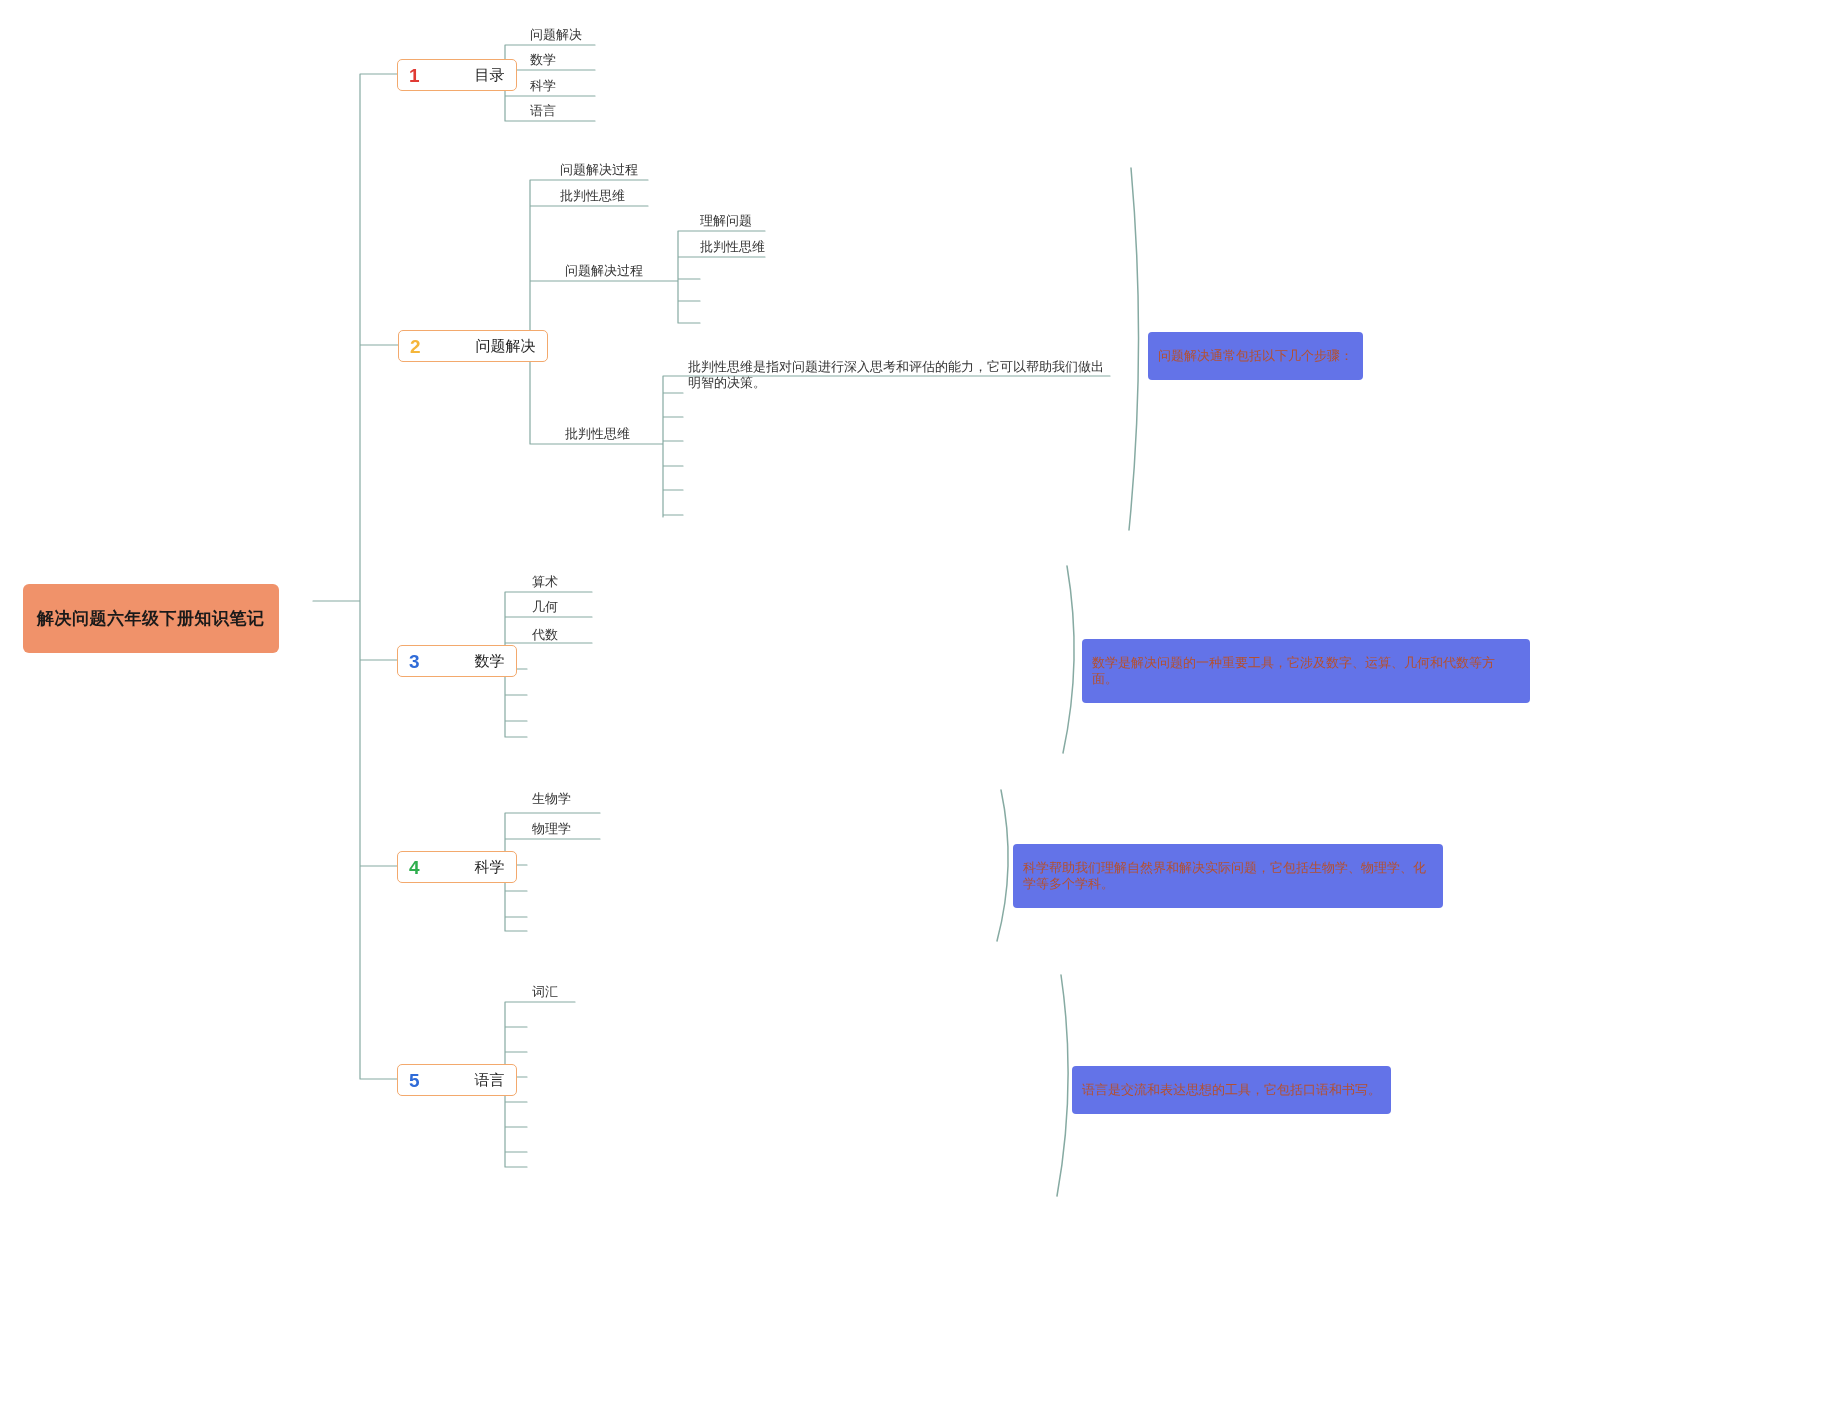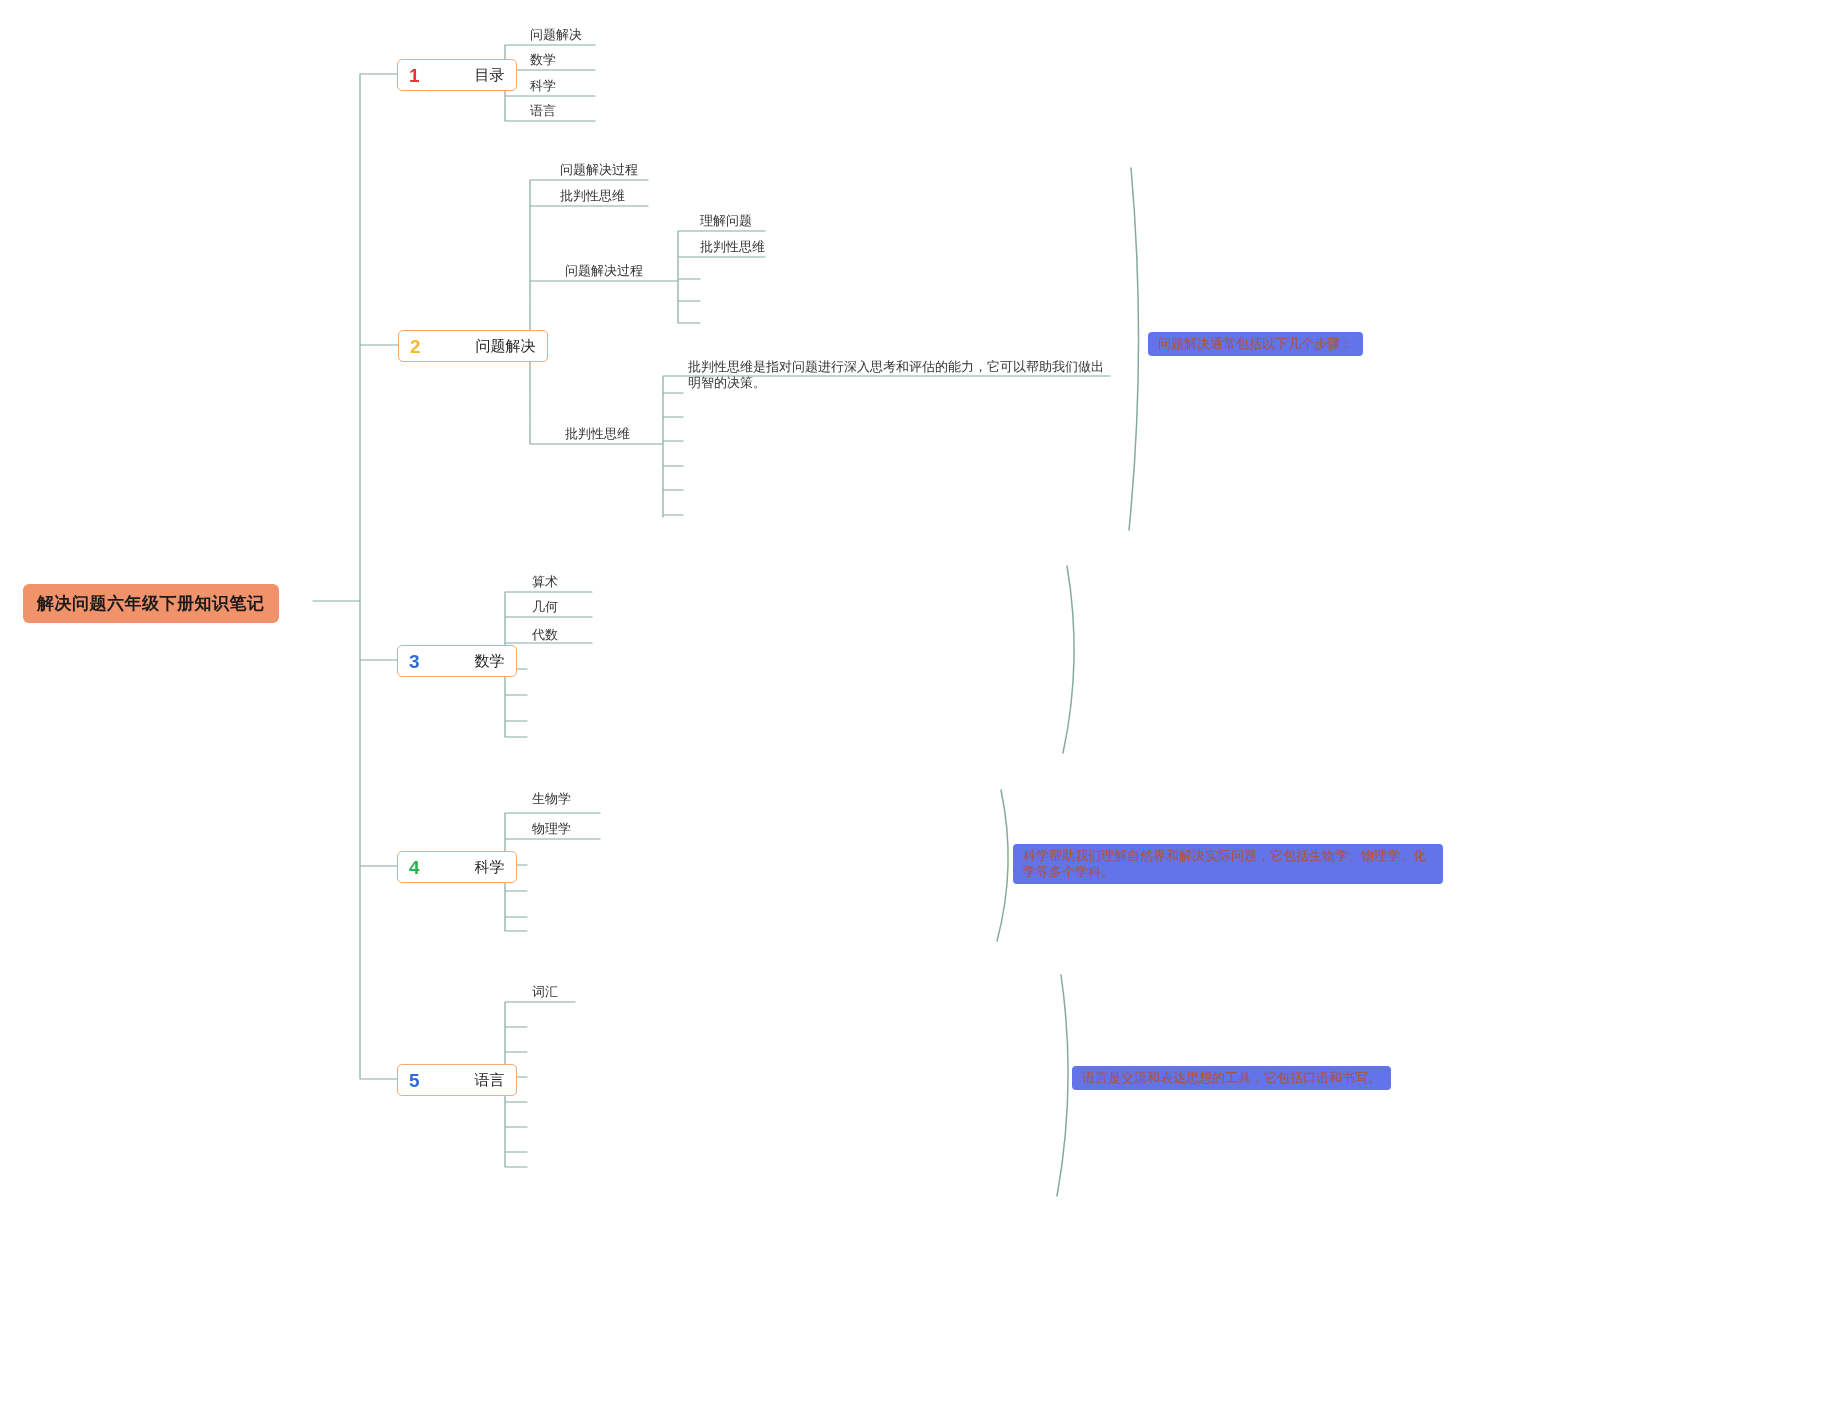--- a/index.html
+++ b/index.html
@@ -4,21 +4,21 @@
 <style>
   html,body{margin:0;padding:0;background:#fff;}
   body{font-family:"Liberation Sans","DejaVu Sans",sans-serif;}
   #canvas{position:relative;width:1840px;height:1410px;background:#ffffff;overflow:hidden;}
   svg.wires{position:absolute;left:0;top:0;width:1840px;height:1410px;pointer-events:none;}
 
   .root-node{
     position:absolute;left:23px;top:584px;
     background:#f0926a;color:#1a1a1a;
     font-size:17px;font-weight:bold;
-    padding:8px 14px;border-radius:6px;
+    padding:23px 14px;border-radius:6px;
     white-space:nowrap;letter-spacing:.5px;
   }
   .branch{
     position:absolute;display:flex;align-items:center;gap:7px;
     padding:2px 11px;background:#fff;
     border:1.6px solid #f3a96d;border-radius:5px;
     white-space:nowrap;height:26px;box-sizing:content-box;
   }
   .branch .num{font-size:19px;font-weight:bold;line-height:1;}
   .branch .blabel{font-size:15px;color:#1f1f1f;margin-left:48px;}
@@ -29,21 +29,21 @@
   .num5{color:#2f6bd8;}
 
   .leaf{
     position:absolute;font-size:13px;color:#333;
     white-space:nowrap;line-height:16px;
   }
   .note{white-space:normal;line-height:16px;margin-top:17px;}
 
   .callout{
     position:absolute;background:#6373e8;color:#b5502e;
-    font-size:13px;line-height:16px;padding:4px 10px;
+    font-size:13px;line-height:16px;padding:16px 10px;
     border-radius:4px;box-sizing:border-box;
   }
 </style>
 </head>
 <body>
 
 <div id="canvas">
 
   <svg class="wires" viewBox="0 0 1840 1410" xmlns="http://www.w3.org/2000/svg" fill="none" stroke="#86aaa2" stroke-width="1.2" stroke-linecap="round">
 
@@ -106,16 +106,17 @@
   <div class="leaf" style="left:532px;top:574px">算术</div>
   <div class="leaf" style="left:532px;top:599px">几何</div>
   <div class="leaf" style="left:532px;top:627px">代数</div>
 
   <div class="leaf" style="left:532px;top:791px">生物学</div>
   <div class="leaf" style="left:532px;top:821px">物理学</div>
 
   <div class="leaf" style="left:532px;top:984px">词汇</div>
 
   <div class="callout" style="left:1148px;top:332px">问题解决通常包括以下几个步骤：</div>
+  <div class="callout" style="left:1082px;top:639px;width:448px">数学是解决问题的一种重要工具，它涉及数字、运算、几何和代数等方面。</div>
   <div class="callout" style="left:1013px;top:844px;width:430px">科学帮助我们理解自然界和解决实际问题，它包括生物学、物理学、化学等多个学科。</div>
   <div class="callout" style="left:1072px;top:1066px">语言是交流和表达思想的工具，它包括口语和书写。</div>
 
 </div>
 
 </body></html>

